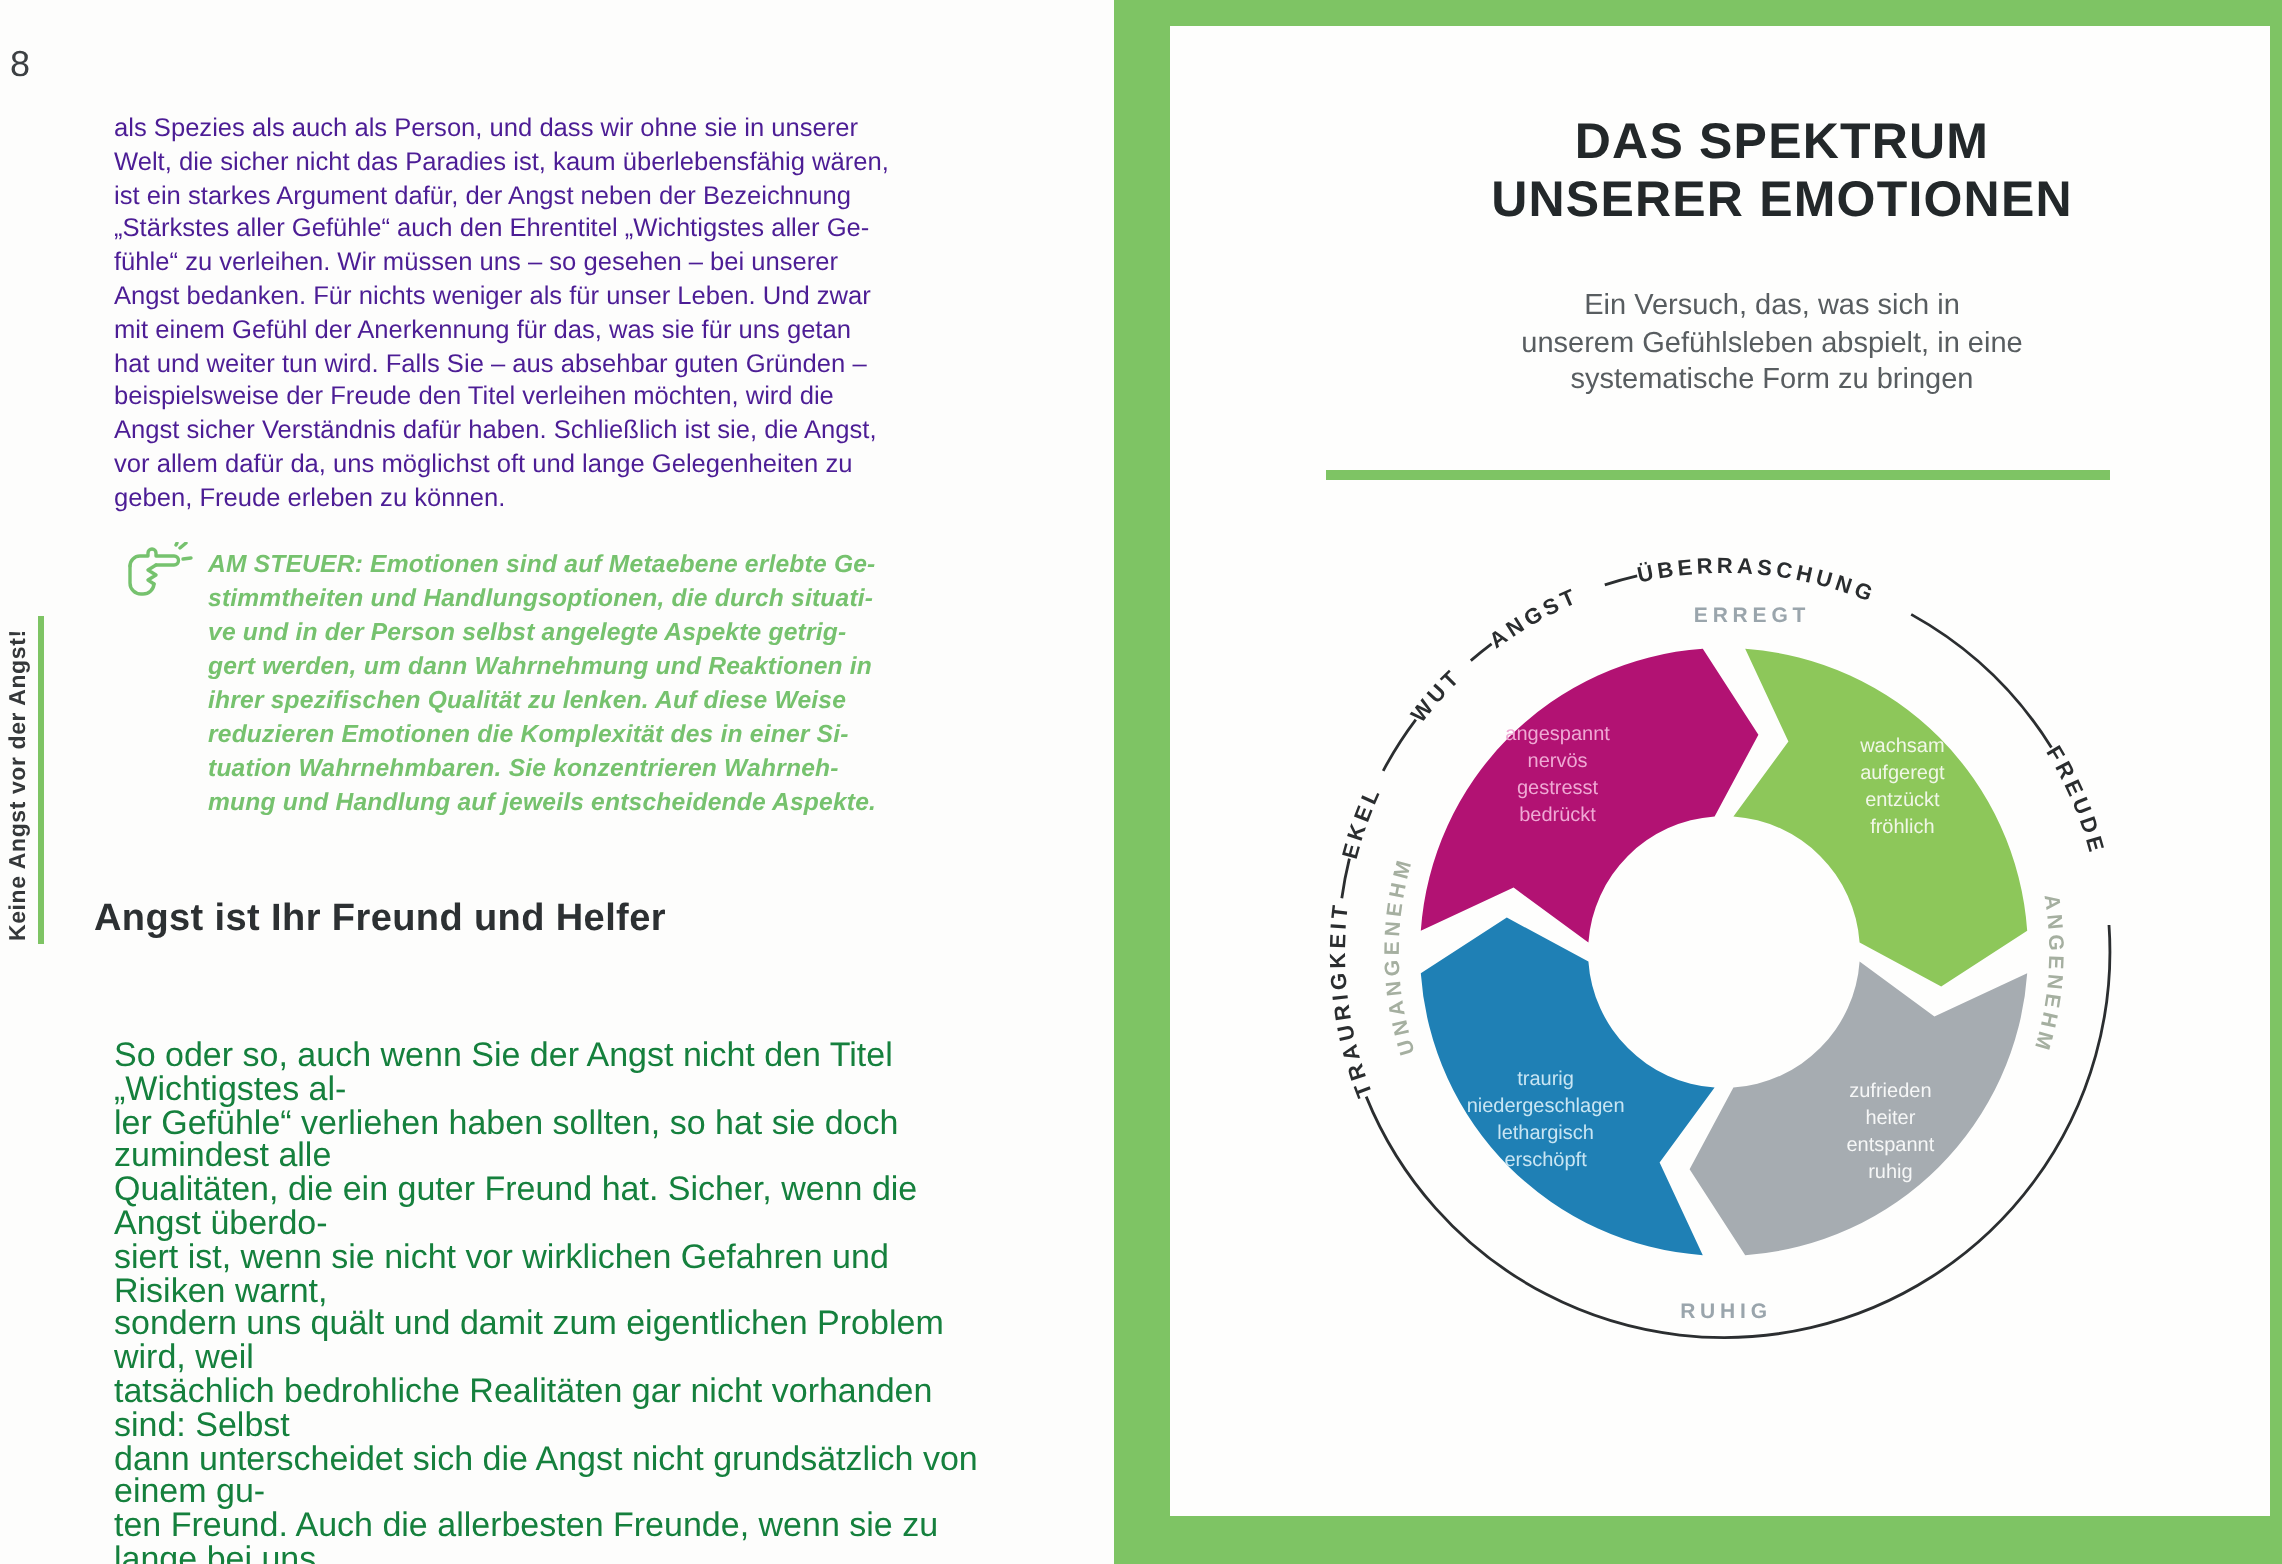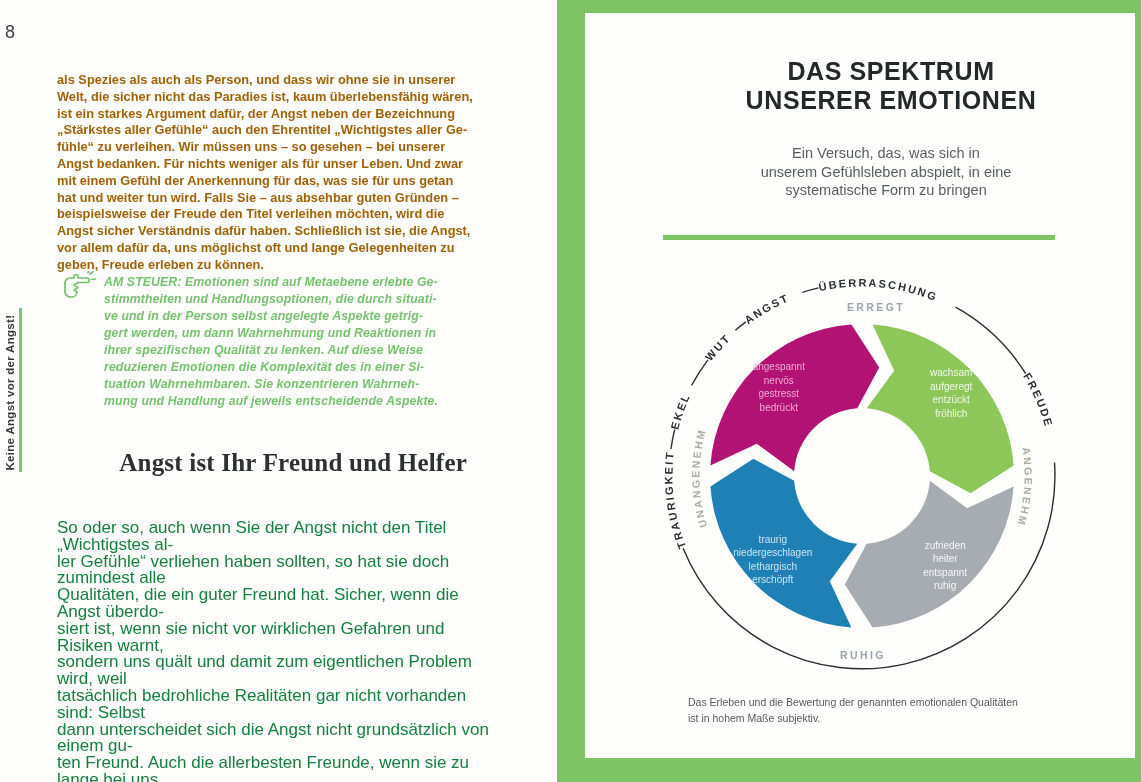--- a/index.html
+++ b/index.html
@@ -14,32 +14,32 @@
   
   #left-page{position:absolute;left:0;top:0;width:557px;height:782px;background:#fdfdfc;}
   #page-number{position:absolute;left:5px;top:22px;font-size:18px;color:#3c4043;}
   #sidebar-title{
     position:absolute;left:-73px;top:379px;width:168px;height:15px;
     transform:rotate(-90deg);
     font-size:11.5px;font-weight:bold;letter-spacing:.3px;color:#35383a;
   }
   #sidebar-bar{position:absolute;left:19px;top:308px;width:2.5px;height:164px;}
   #para-1{
-    position:absolute;left:57px;top:72px;width:440px;
-    font-size:12.8px;line-height:16.8px;color:#a16207;font-weight:bold;
+    position:absolute;left:57px;top:56px;width:440px;
+    font-size:12.8px;line-height:16.8px;color:#4c1d95;
   }
   #callout{position:absolute;left:57px;top:270px;width:440px;}
   #hand-icon{position:absolute;left:4px;top:1px;}
   #callout-text{
     position:absolute;left:47px;top:4px;width:390px;
     font-size:12.3px;line-height:17px;font-weight:bold;letter-spacing:.1px;font-style:italic;
   }
   #section-heading{
-    position:absolute;left:47px;top:449px;width:420px;text-align:right;
-    font-size:25px;font-weight:bold;color:#2c3032;letter-spacing:.2px;font-family:Liberation Serif, serif;
+    position:absolute;left:47px;top:449px;width:420px;text-align:left;
+    font-size:19px;font-weight:bold;color:#2c3032;letter-spacing:.2px;
   }
   #para-2{
     position:absolute;left:57px;top:520px;width:440px;
     font-size:17px;line-height:16.8px;color:#15803d;
   }
 
   
   #right-frame{position:absolute;left:557px;top:0;width:584px;height:782px;}
   #right-page{
     position:absolute;left:585px;top:13px;width:550px;height:745px;
@@ -189,15 +189,13 @@
         <text class="seg-word" x="121.8" y="112.5" fill="#efa9d4">nervös</text>
         <text class="seg-word" x="121.8" y="126.0" fill="#efa9d4">gestresst</text>
         <text class="seg-word" x="121.8" y="139.5" fill="#efa9d4">bedrückt</text>
         <text class="axis-word" x="219" y="40" text-anchor="middle" fill="#9aa5ac">ERREGT</text>
         <text class="axis-word" x="206" y="388" text-anchor="middle" fill="#9aa5ac">RUHIG</text>
         <text class="axis-word" dy="3.5" fill="#a5afa0">
           <textPath href="#cAx" startOffset="753.3">ANGENEHM</textPath></text>
         <text class="axis-word" dy="3.5" fill="#a5afa0">
           <textPath href="#cAx" startOffset="208.6">UNANGENEHM</textPath></text>
       </svg></div>
-  <div id="wheel-caption" class="pre">Das Erleben und die Bewertung der genannten emotionalen Qualitäten
-ist in hohem Maße subjektiv.</div>
 </div>
 
 </body></html>

